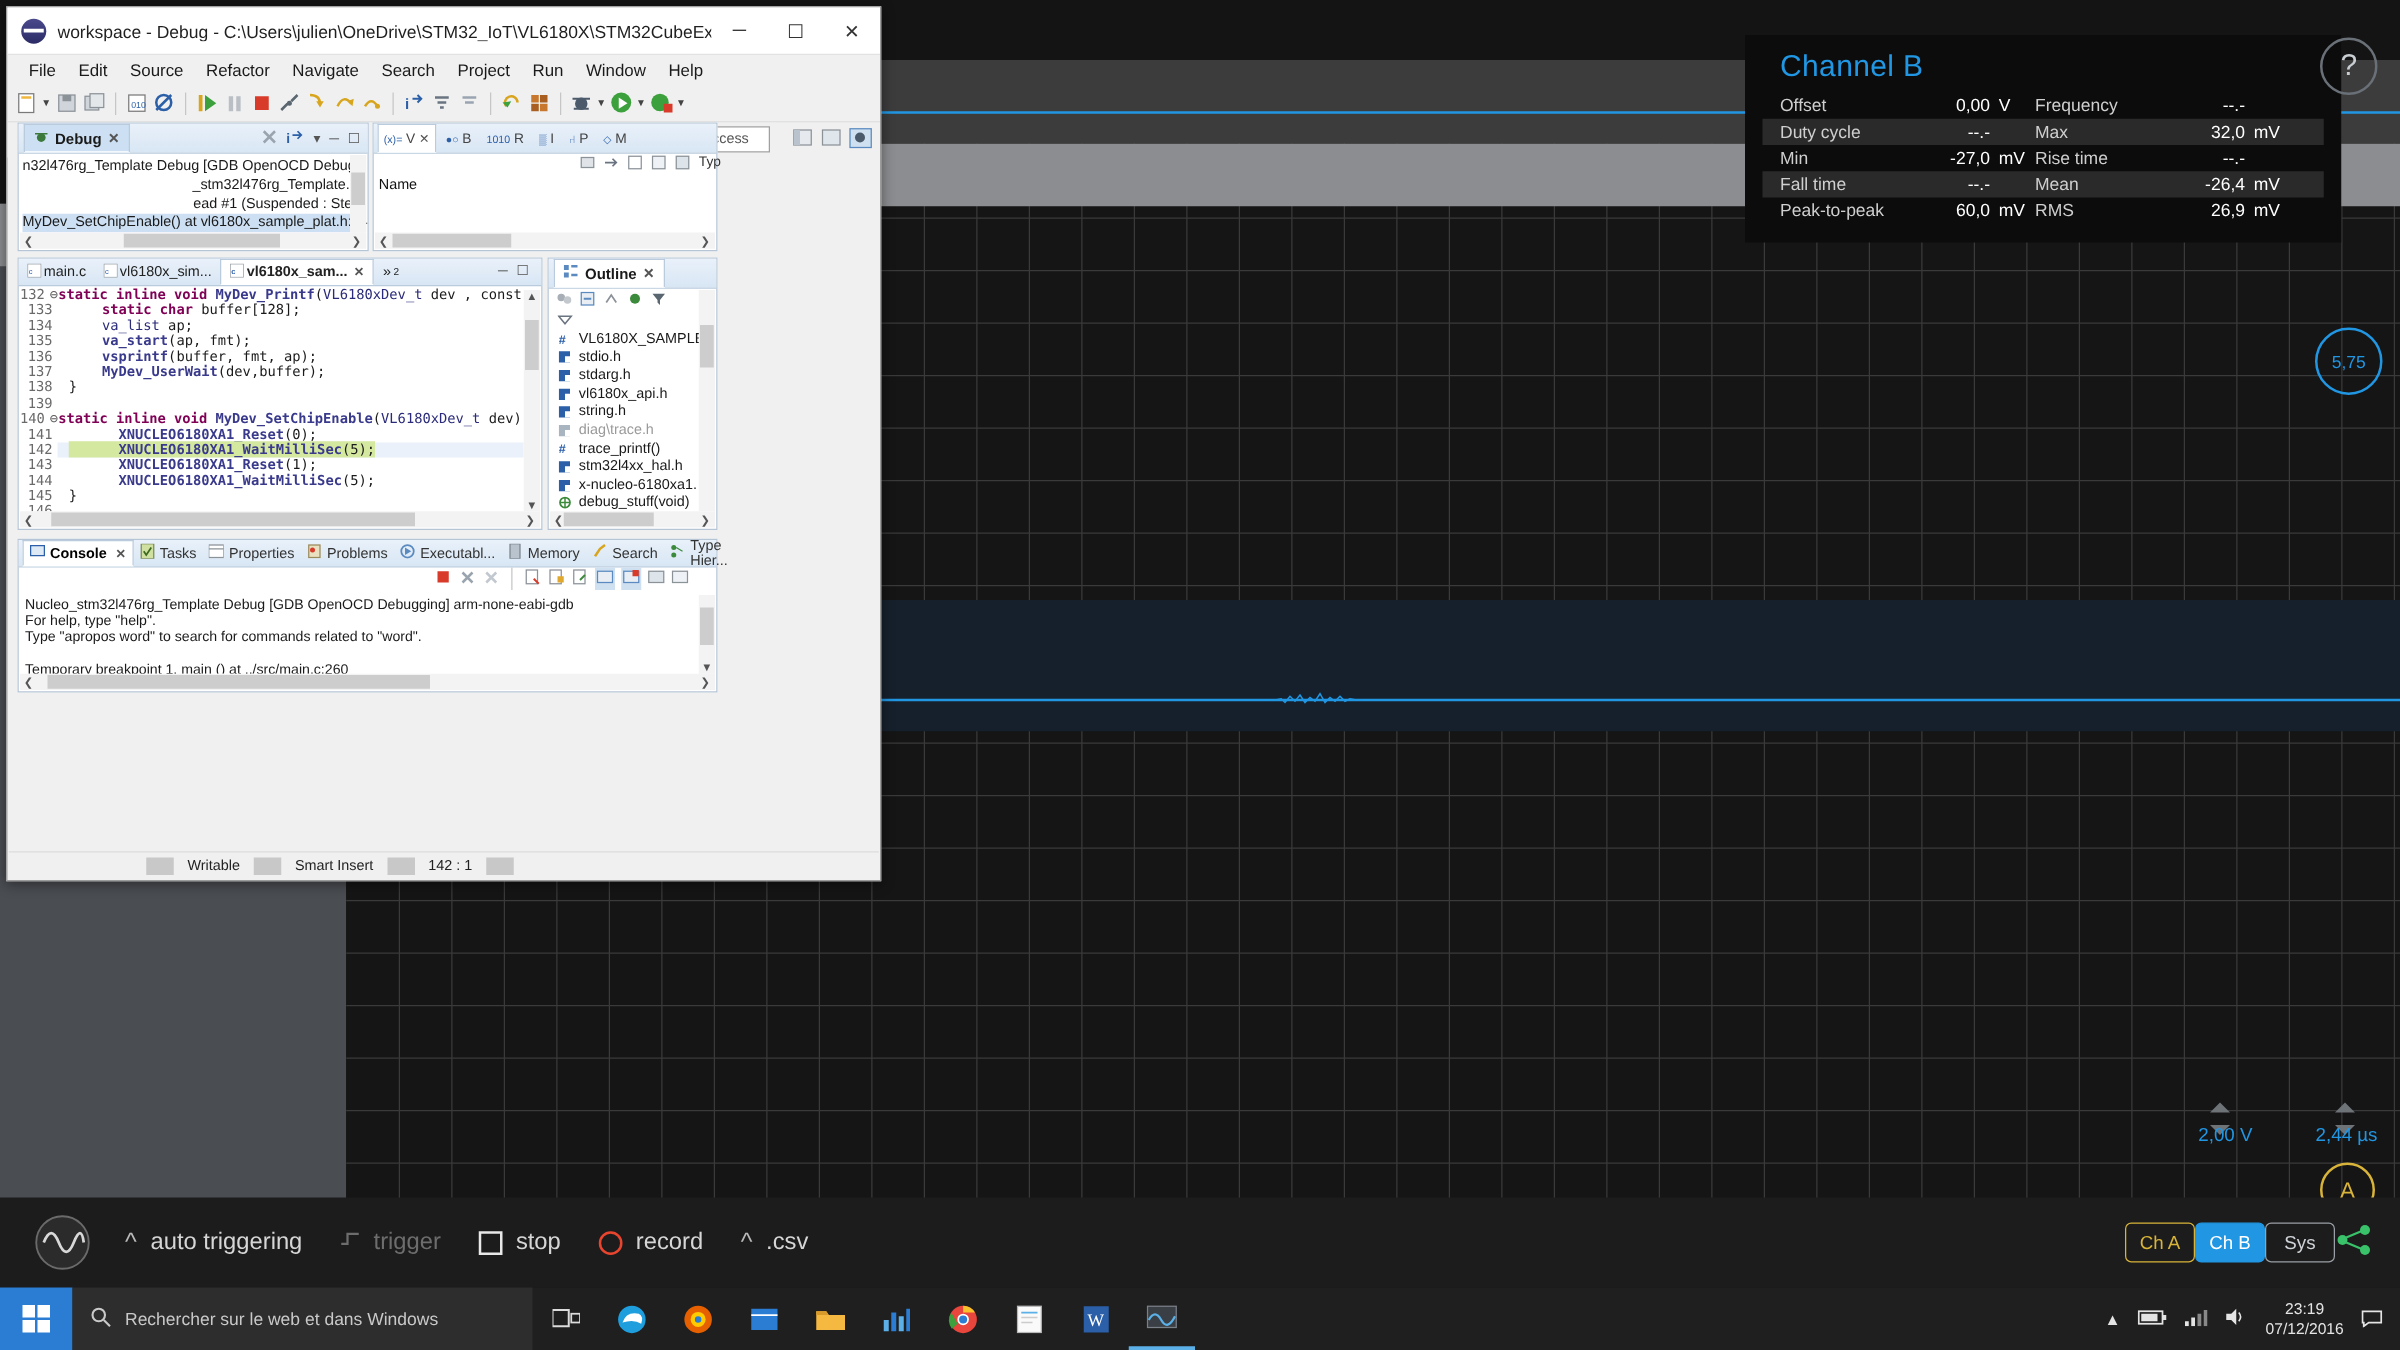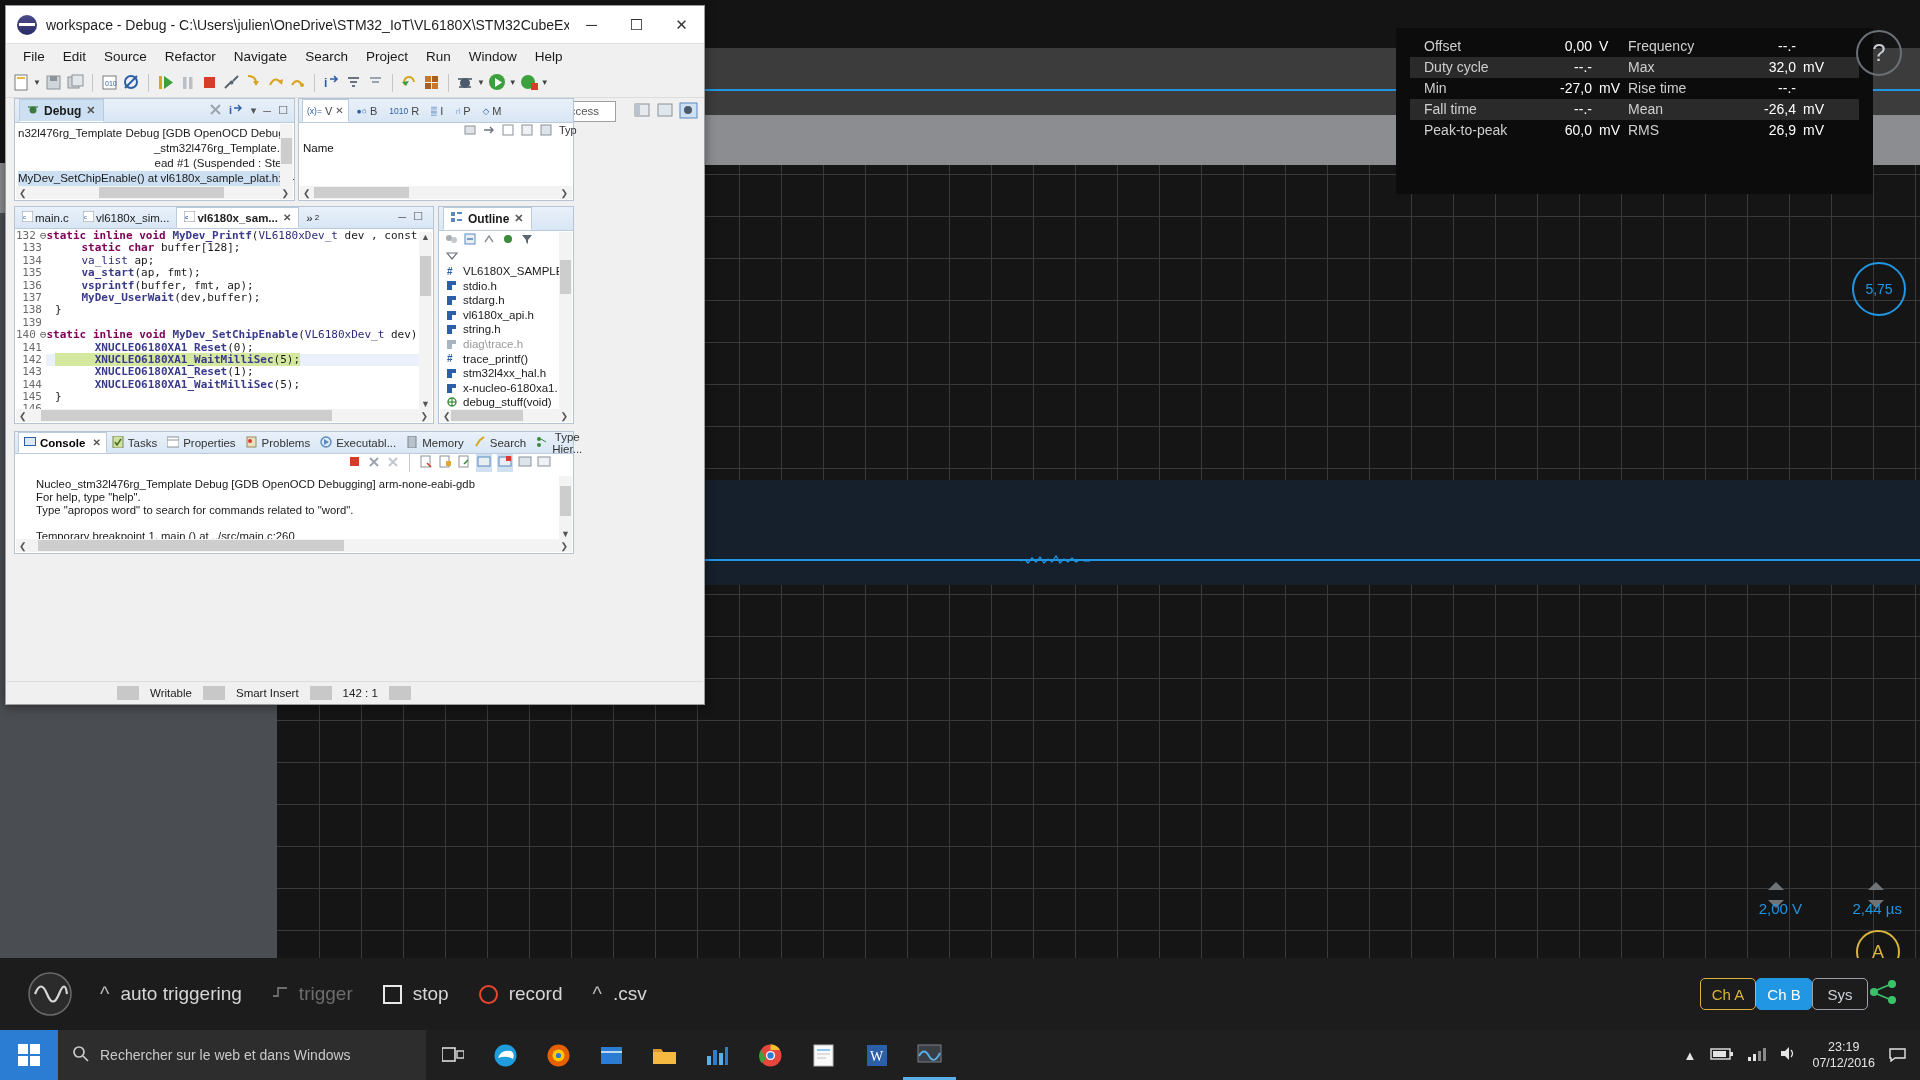--- a/index.html
+++ b/index.html
@@ -143,25 +143,25 @@
   #p-outline .ol-tb { height:18px; display:flex; align-items:center; gap:6px; padding-left:6px; }
   #p-outline .ol-body { font-size:11.5px; padding-left:8px; line-height:14.6px; white-space:nowrap; }
   #p-outline .ol-body div { display:flex; align-items:center; gap:5px; }
   .oico { width:11px; height:11px; display:inline-block; }
   .gray { color:#9a9a9a; }
 
   
   #p-console { left:8px; top:425px; width:560px; height:123px; }
   #cons-tabs { height:22px; background:linear-gradient(#e9f1fa,#d8e6f4); display:flex; align-items:center;
                font-size:11.5px; border-bottom:1px solid #b9cbdd; padding-left:3px; }
-  #cons-tabs .ctab { display:flex; align-items:center; gap:4px; padding:0 5px; height:21px; color:#333;text-align:center; }
+  #cons-tabs .ctab { display:flex; align-items:center; gap:4px; padding:0 5px; height:21px; color:#333; }
   #cons-tabs .ctab.sel { background:#fff; border:1px solid #b9cbdd; border-bottom-color:#fff; font-weight:600; color:#000; }
   #cons-tb { height:18px; display:flex; justify-content:flex-end; align-items:center; gap:5px; padding-right:22px; }
   #cons-body { position:absolute; left:1px; top:44px; right:14px; bottom:14px; font-size:11.3px;
-               line-height:13px; padding:2px 20px; overflow:hidden; font-family:"Liberation Sans", sans-serif; }
+               line-height:13px; padding:2px 4px; overflow:hidden; font-family:"Liberation Sans", sans-serif; }
 
   
   #ec-status { position:absolute; left:1px; right:1px; bottom:1px; height:22px; background:#f0f0f0;
                border-top:1px solid #dcdcdc; display:flex; align-items:center; font-size:11.5px; color:#222; }
   #ec-status div { padding:0 11px; }
   .stsep { width:1px; height:14px; background:#c8c8c8; }
 
   
   #taskbar { position:absolute; left:0; bottom:0; width:100%; height:50px; background:#1f1f1f;
              display:flex; align-items:center; }
@@ -248,20 +248,21 @@
   <div id="bluezone"></div>
   <div id="traceline2"></div>
   <div id="traceline"></div>
   <div id="wiggle">
     <svg width="70" height="12" viewBox="0 0 70 12">
       <polyline points="0,7 5,6 8,9 12,4 16,8 20,3 24,9 28,5 32,8 36,2 40,9 44,5 48,8 52,4 56,8 60,6 65,7 70,7" fill="none" stroke="#2196e3" stroke-width="1.2"></polyline>
     </svg>
   </div>
 
   <div id="chanB">
+    <h2>Channel B</h2>
     <div id="chanB-rows">
         <div class="mrow">
           <span class="lbl">Offset</span>
           <span class="val">0,00</span>
           <span class="unit">V</span>
           <span class="lbl2">Frequency</span>
           <span class="val2">--.-</span>
           <span class="unit2"></span>
         </div>
         <div class="mrow alt">

